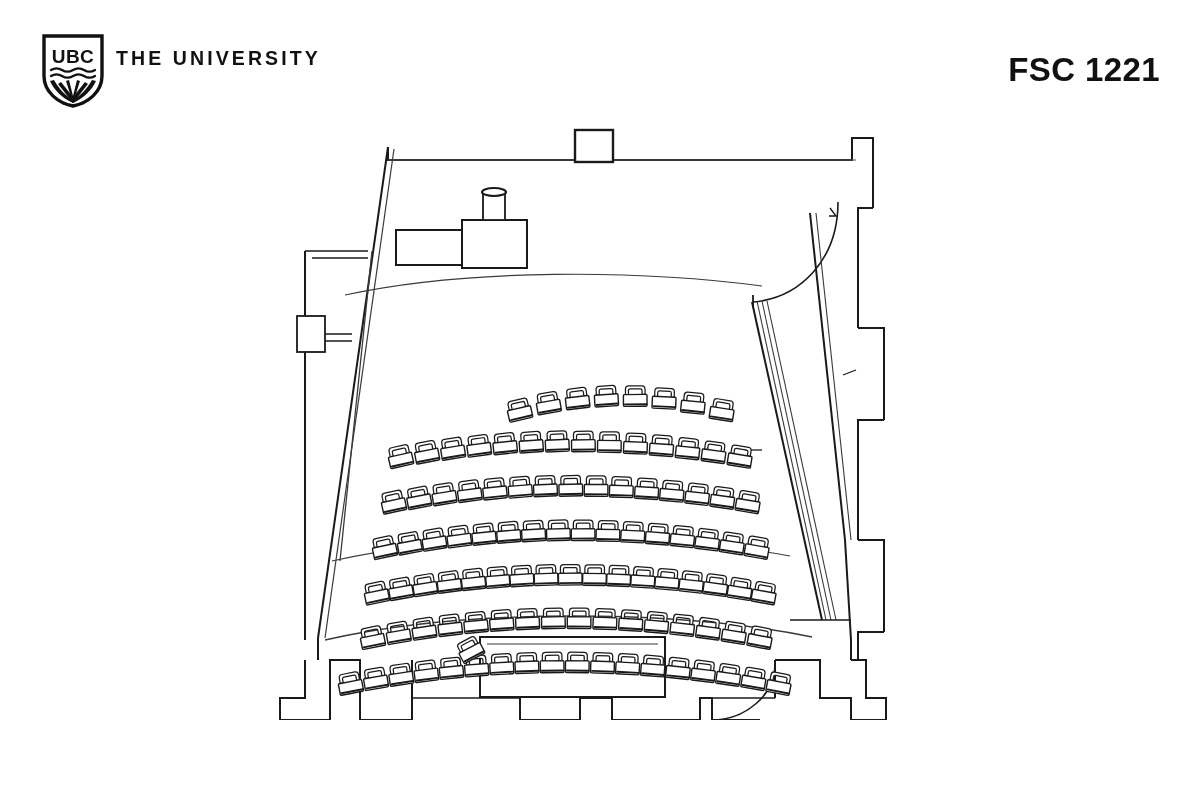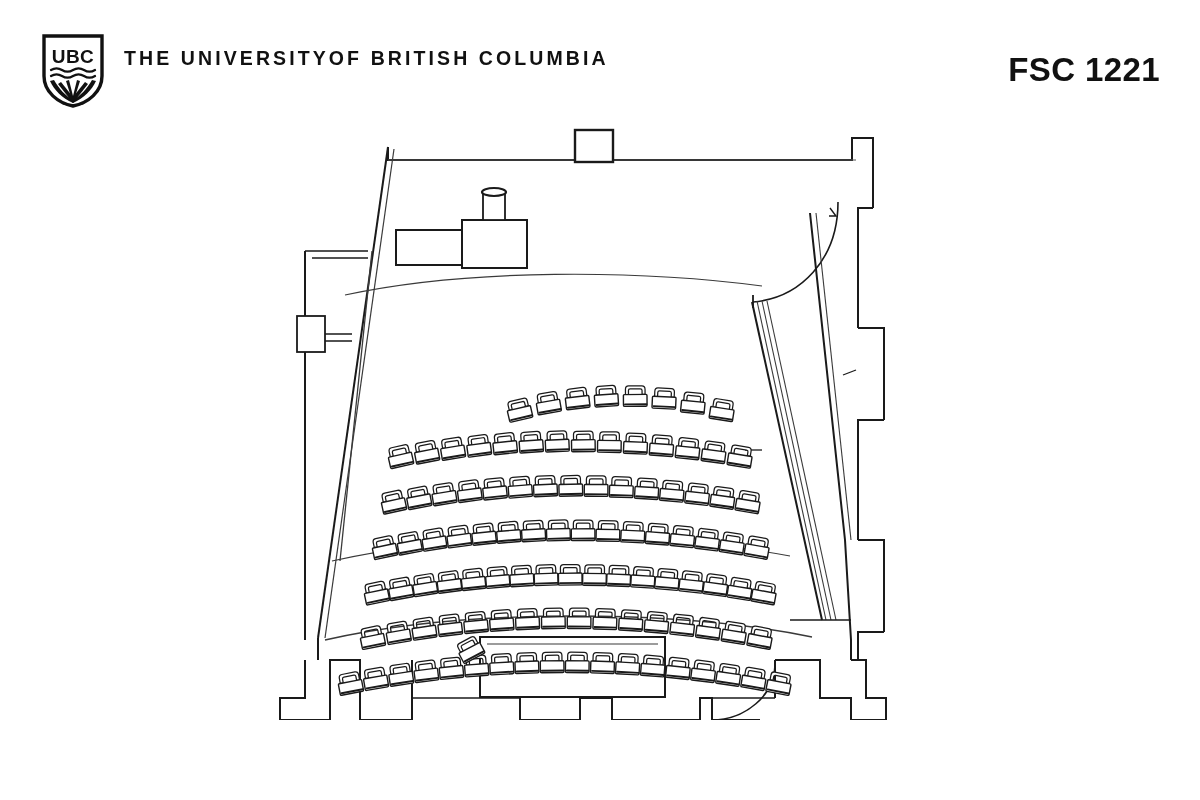--- a/index.html
+++ b/index.html
@@ -26,21 +26,21 @@
     top: 0; left: 0;
     width: 1200px;
     height: 130px;
   }
   #brand {
     position: absolute;
     left: 42px;
     top: 34px;
     display: flex;
     align-items: flex-start;
-    gap: 20px;
+    gap: 12px;
   }
   #crest {
     width: 62px;
     height: 74px;
     display: block;
   }
   #wordmark {
     display: flex;
     flex-direction: row;
     justify-content: center;
@@ -100,21 +100,20 @@
           <path d="M31,69 C42,64 50,56 54,47 L50,46 C45,55 38,62 31,66 Z"></path>
           <path d="M31,69 L24,47 L27,46 L31,62 L35,46 L38,47 Z"></path>
           <path d="M31,69 L16,50 L19,48 L31,63 Z"></path>
           <path d="M31,69 L46,50 L43,48 L31,63 Z"></path>
           <path d="M20,70 C26,70 36,70 42,70 C38,72 24,72 20,70 Z"></path>
         </g>
       </svg>
 
       <div id="wordmark">
         <div class="wm-line">THE UNIVERSITY</div>
-        <div class="wm-line">OF BRITISH COLUMBIA</div>
       </div>
     </div>
 
     <div id="room-code">FSC 1221</div>
   </div>
 
   <div id="plan-wrap">
     <svg id="plan-svg" viewBox="0 0 1200 600">
 
       <defs>

